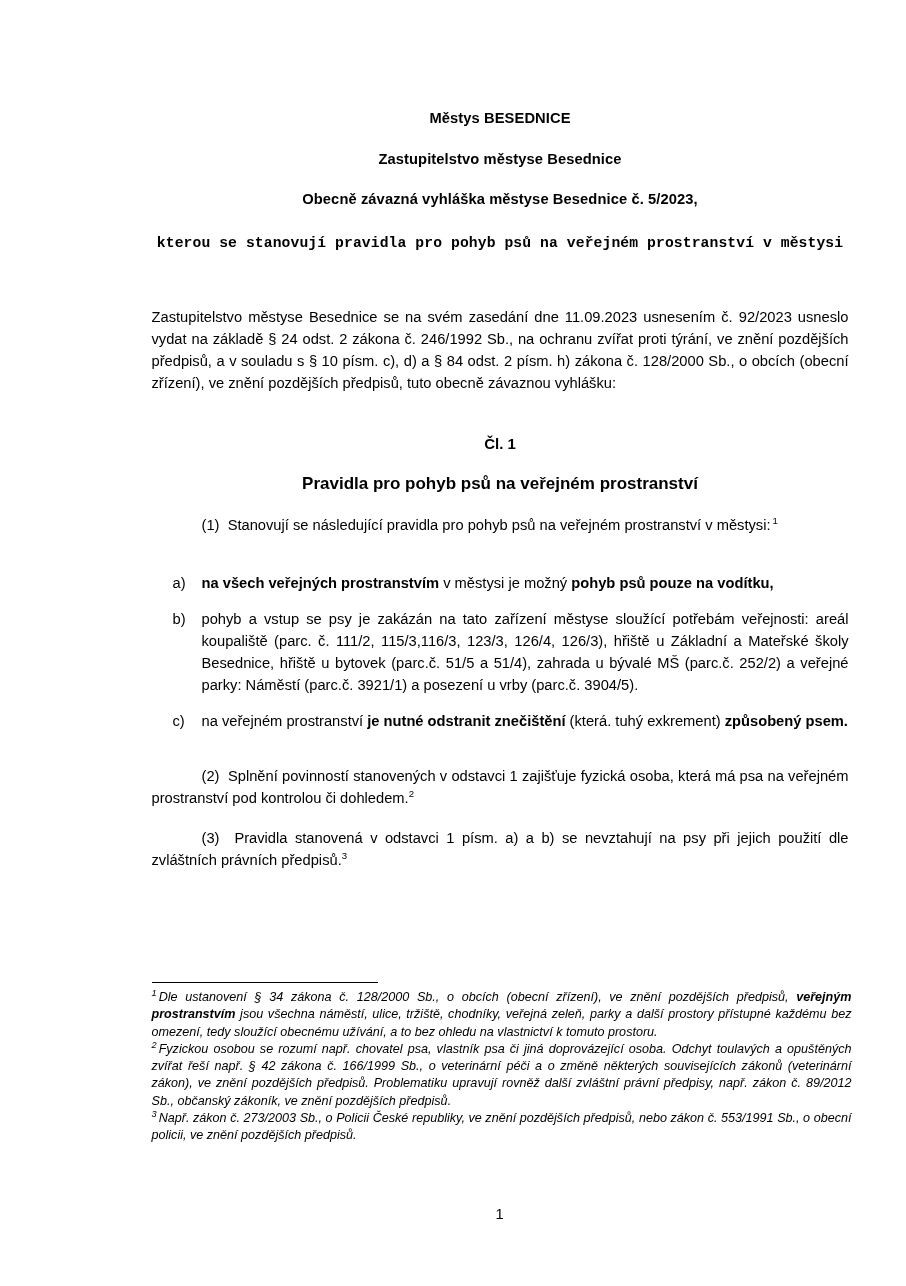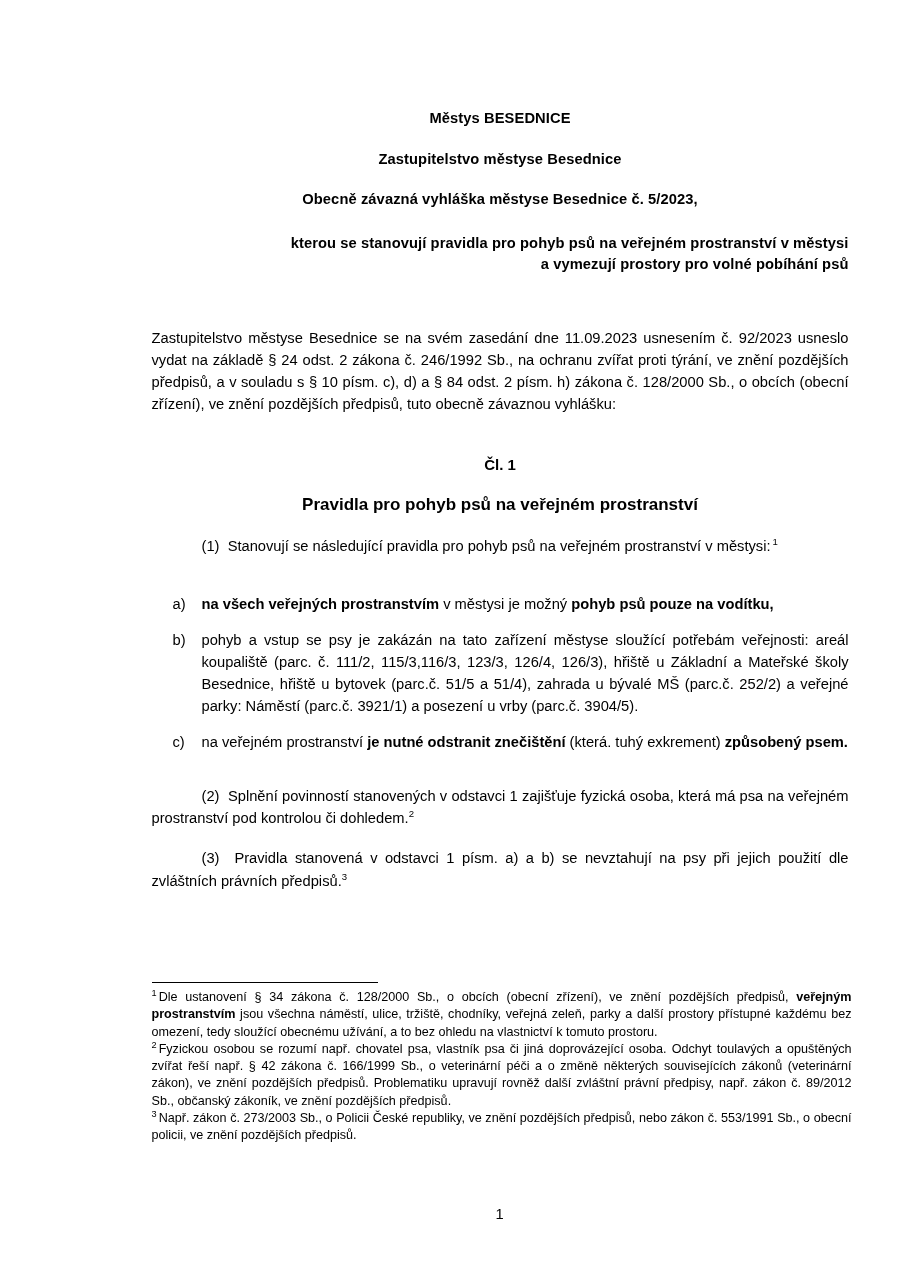--- a/index.html
+++ b/index.html
@@ -40,21 +40,22 @@
     text-align: center;
     margin: 0;
     line-height: 1.0;
     letter-spacing: 0.1px;
   }
   .h-gap-1 { height: 26px; }
   .h-gap-2 { height: 26px; }
   .h-gap-3 { height: 26px; }
   h3.doc-heading.two-line {
     line-height: 1.42;
-    text-align: right;
+    text-align: center;
+    font-family: Liberation Mono, monospace;
   }
 
   
   .body-para {
     font-size: 14.7px;
     line-height: 1.50;
     text-align: justify;
     text-justify: inter-word;
     margin: 0;
   }
@@ -133,20 +134,21 @@
     height: 0;
     border-top: 1.1px solid #000000;
     margin: 0 0 6px 0;
   }
   .footnote {
     font-size: 12.6px;
     line-height: 1.37;
     text-align: justify;
     text-justify: inter-word;
     margin: 0;
+    font-style: italic;
   }
   .footnote b { font-weight: bold; }
   .footnote .fn-num {
     font-size: 9.2px;
     vertical-align: super;
     line-height: 0;
     padding-right: 2px;
   }
 
   
@@ -172,21 +174,21 @@
       <div class="h-gap-1"></div>
 
       <h2 class="doc-subtitle">Zastupitelstvo městyse Besednice</h2>
 
       <div class="h-gap-2"></div>
 
       <h3 class="doc-heading">Obecně závazná vyhláška městyse Besednice č. 5/2023,</h3>
 
       <div class="h-gap-3"></div>
 
-      <h3 class="doc-heading two-line"><span>kterou se stanovují pravidla pro pohyb psů na veřejném prostranství v městysi</span><br><span>a vymezují prostory pro volné pobíhání psů</span></h3>
+      <h3 class="doc-heading two-line"><span>kterou se stanovují pravidla pro pohyb psů na veřejném prostranství v městysi</span><br></h3>
     </div>
 
     <p class="body-para intro">Zastupitelstvo městyse Besednice se na svém zasedání dne 11.09.2023 usnesením č. 92/2023 usneslo vydat na základě § 24 odst. 2 zákona č. 246/1992 Sb., na ochranu zvířat proti týrání, ve znění pozdějších předpisů, a v souladu s § 10 písm. c), d) a § 84 odst. 2 písm. h) zákona č. 128/2000 Sb., o obcích (obecní zřízení), ve znění pozdějších předpisů, tuto obecně závaznou vyhlášku:</p>
 
     <p class="article-no">Čl. 1</p>
 
     <p class="article-title">Pravidla pro pohyb psů na veřejném prostranství</p>
 
     <p class="body-para indent para-1"><span>(1)</span>&nbsp; <span>Stanovují se následující pravidla pro pohyb psů na veřejném prostranství v městysi:</span><sup class="fn-ref spaced">1</sup></p>
 

